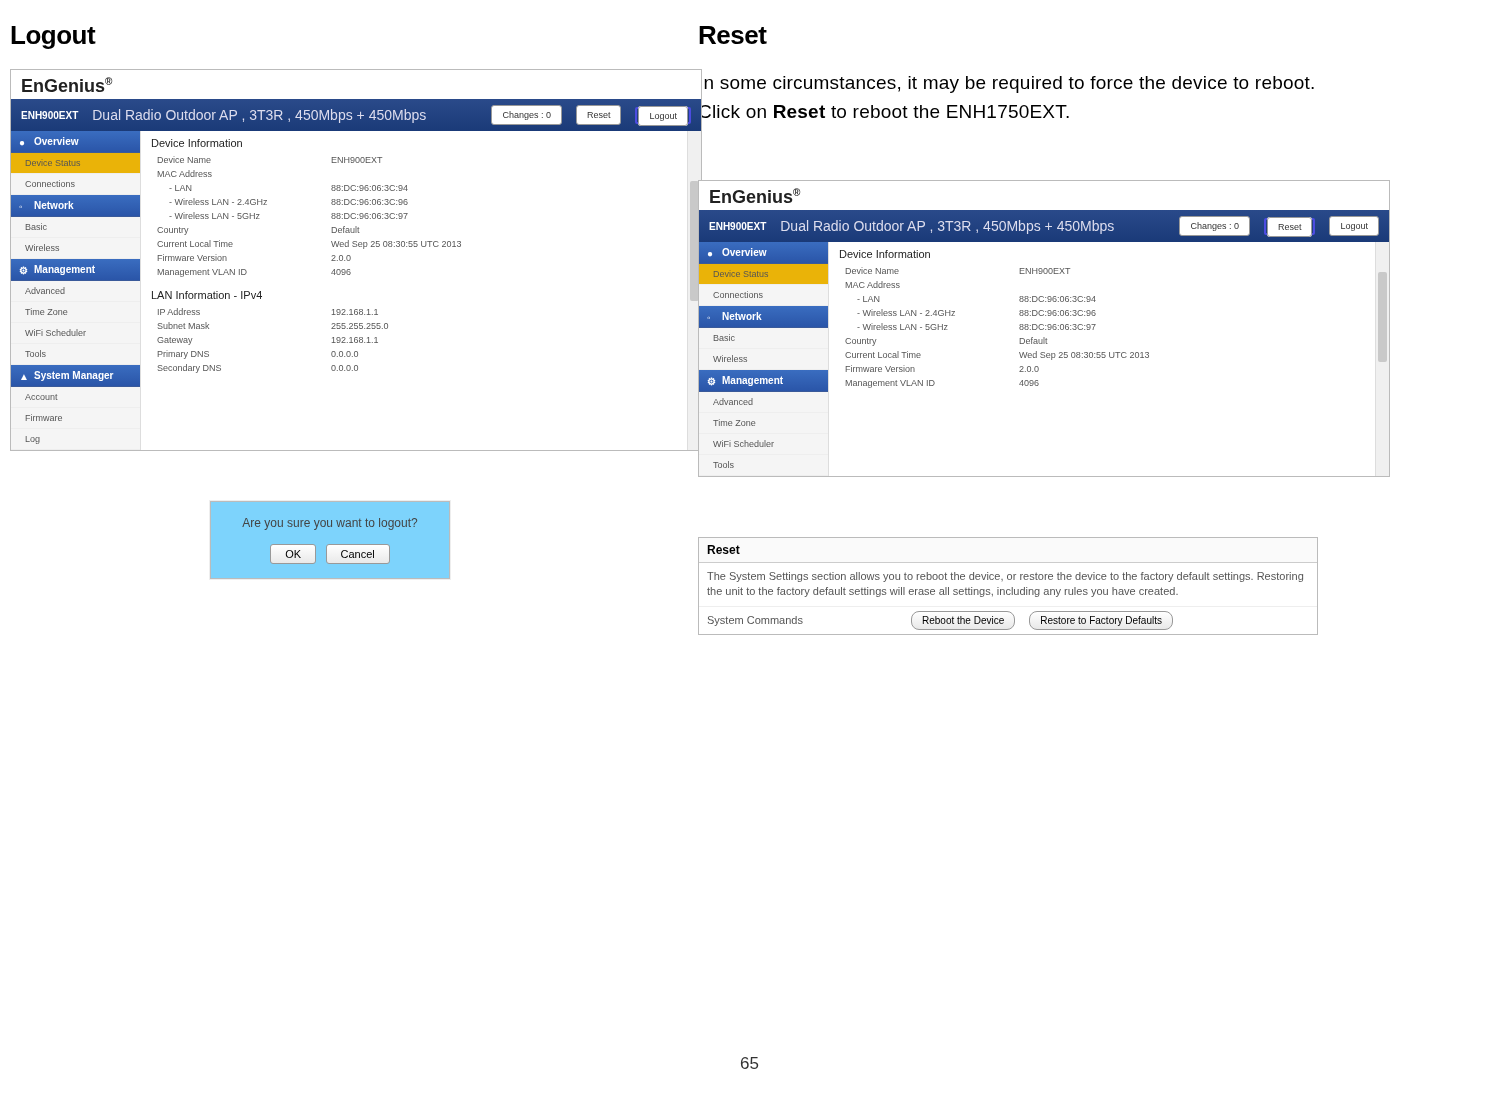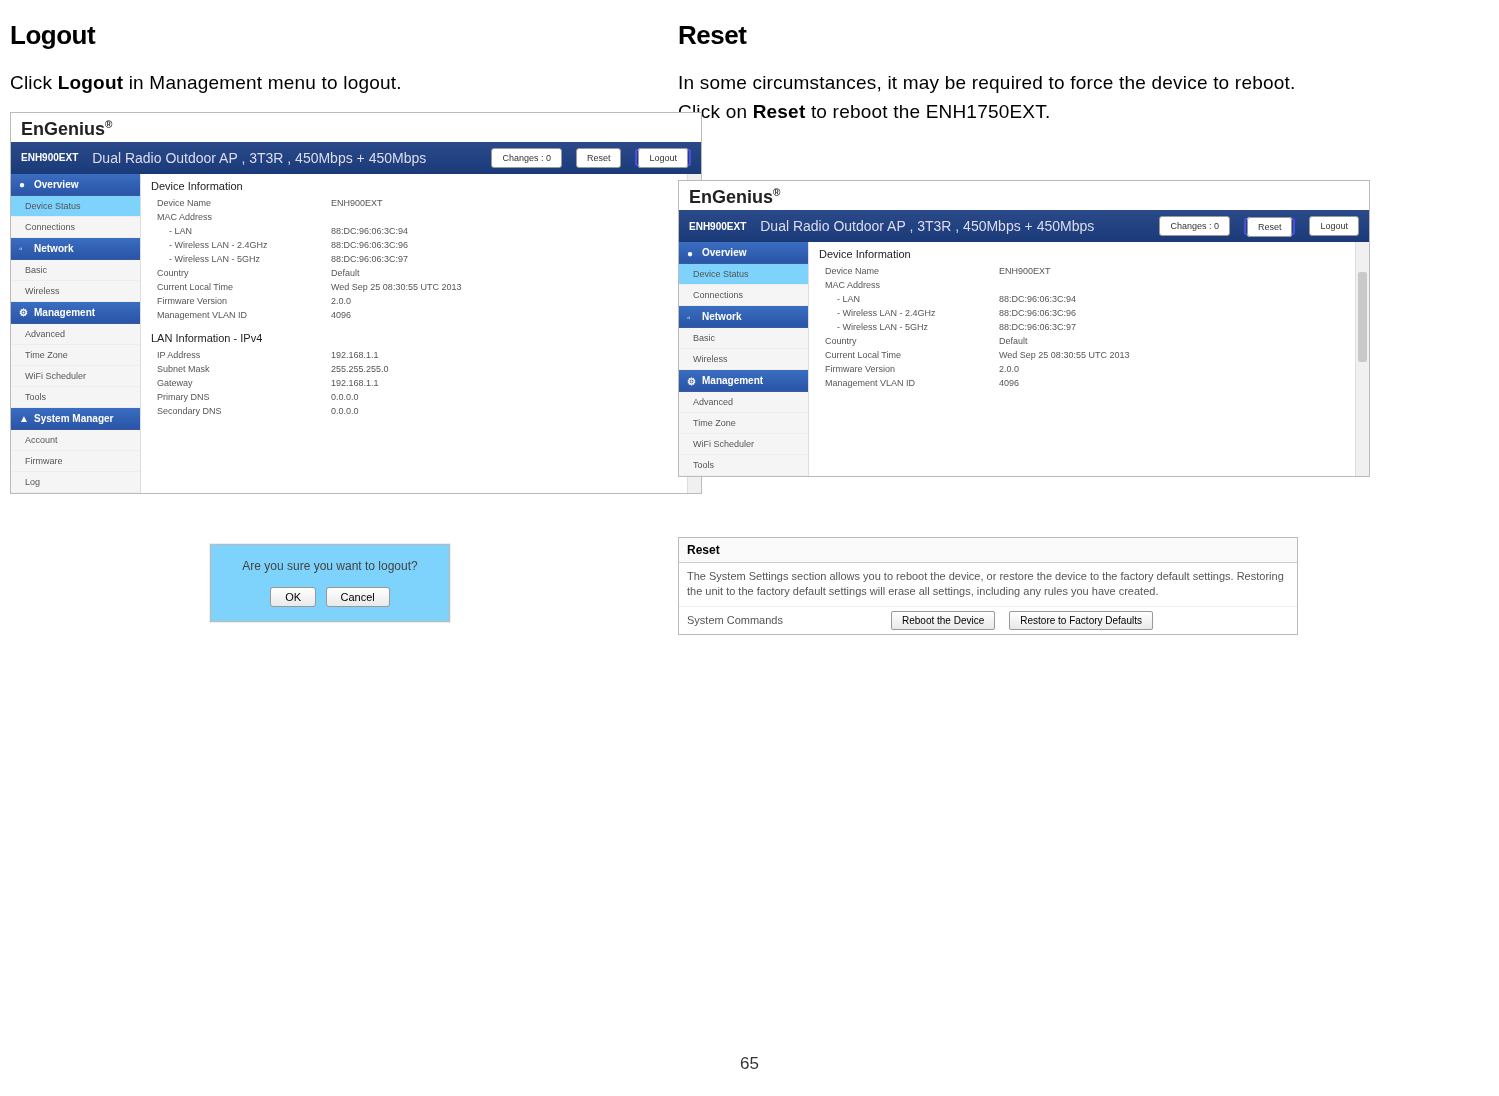--- a/index.html
+++ b/index.html
@@ -7,21 +7,21 @@
       font-family: Arial, Helvetica, sans-serif;
       background: #fff;
       width: 1499px;
       height: 1096px;
       position: relative;
       color: #000;
     }
     .page-container {
       display: flex;
       padding: 20px 10px;
-      gap: 28px;
+      gap: 48px;
     }
     .column {
       flex: 1;
       max-width: 640px;
     }
     .section-heading {
       font-size: 26px;
       font-weight: bold;
       margin-bottom: 18px;
       letter-spacing: -0.5px;
@@ -108,21 +108,21 @@
     }
     .sidebar-item {
       padding: 5px 8px 5px 14px;
       font-size: 9px;
       color: #555;
       border-bottom: 1px solid #eee;
       background: #f5f5f5;
       cursor: pointer;
     }
     .sidebar-item.lightblue {
-      background: #7dd3fc;
+      background: #eab308;
     }
     .content-pane {
       flex: 1;
       background: #fff;
       padding: 6px 10px;
       position: relative;
     }
     .content-section-title {
       font-size: 11px;
       font-weight: normal;
@@ -213,43 +213,40 @@
     }
     .reset-label {
       font-size: 11px;
       color: #555;
       width: 190px;
     }
     .reset-btn {
       font-size: 10px;
       padding: 3px 10px;
       border: 1px solid #999;
-      border-radius: 2px;
+      border-radius: 8px;
       background: linear-gradient(#fff, #e8e8e8);
       cursor: pointer;
     }
     .page-number {
       position: absolute;
       bottom: 22px;
       left: 50%;
       transform: translateX(-50%);
       font-size: 17px;
       color: #333;
     }
   </style>
 </head>
 <body>
 
 <div class="page-container">
 
   <div class="column">
     <h2 class="section-heading">Logout</h2>
-    <p class="section-text">
-      <span>Click </span><strong>Logout</strong><span> in Management menu to logout.</span>
-    </p>
 
     <div class="router-ui">
       <div class="brand-bar">
         <span class="brand-text">
           <span>EnGenius</span><sup>®</sup>
         </span>
       </div>
       <div class="model-bar">
         <span class="model-name">ENH900EXT</span>
         <span class="model-desc">Dual Radio Outdoor AP , 3T3R , 450Mbps + 450Mbps</span>

